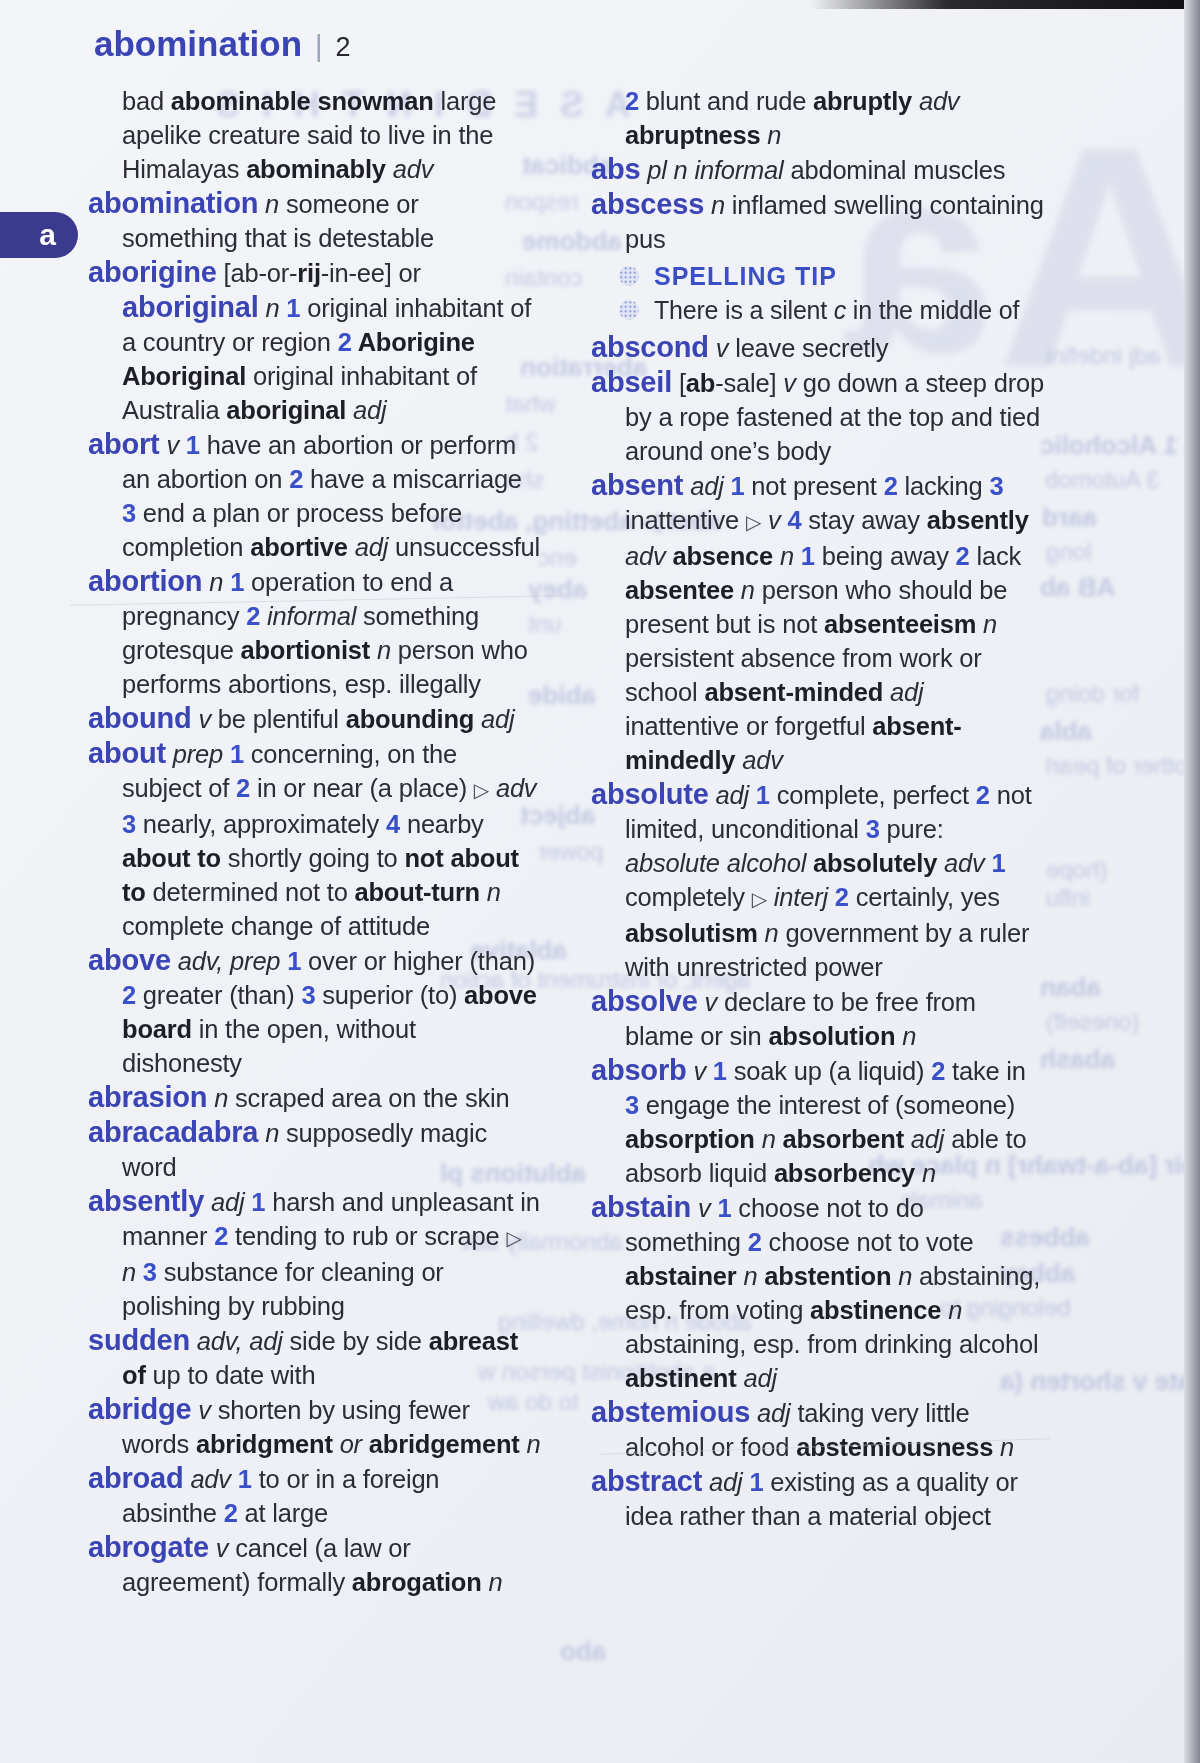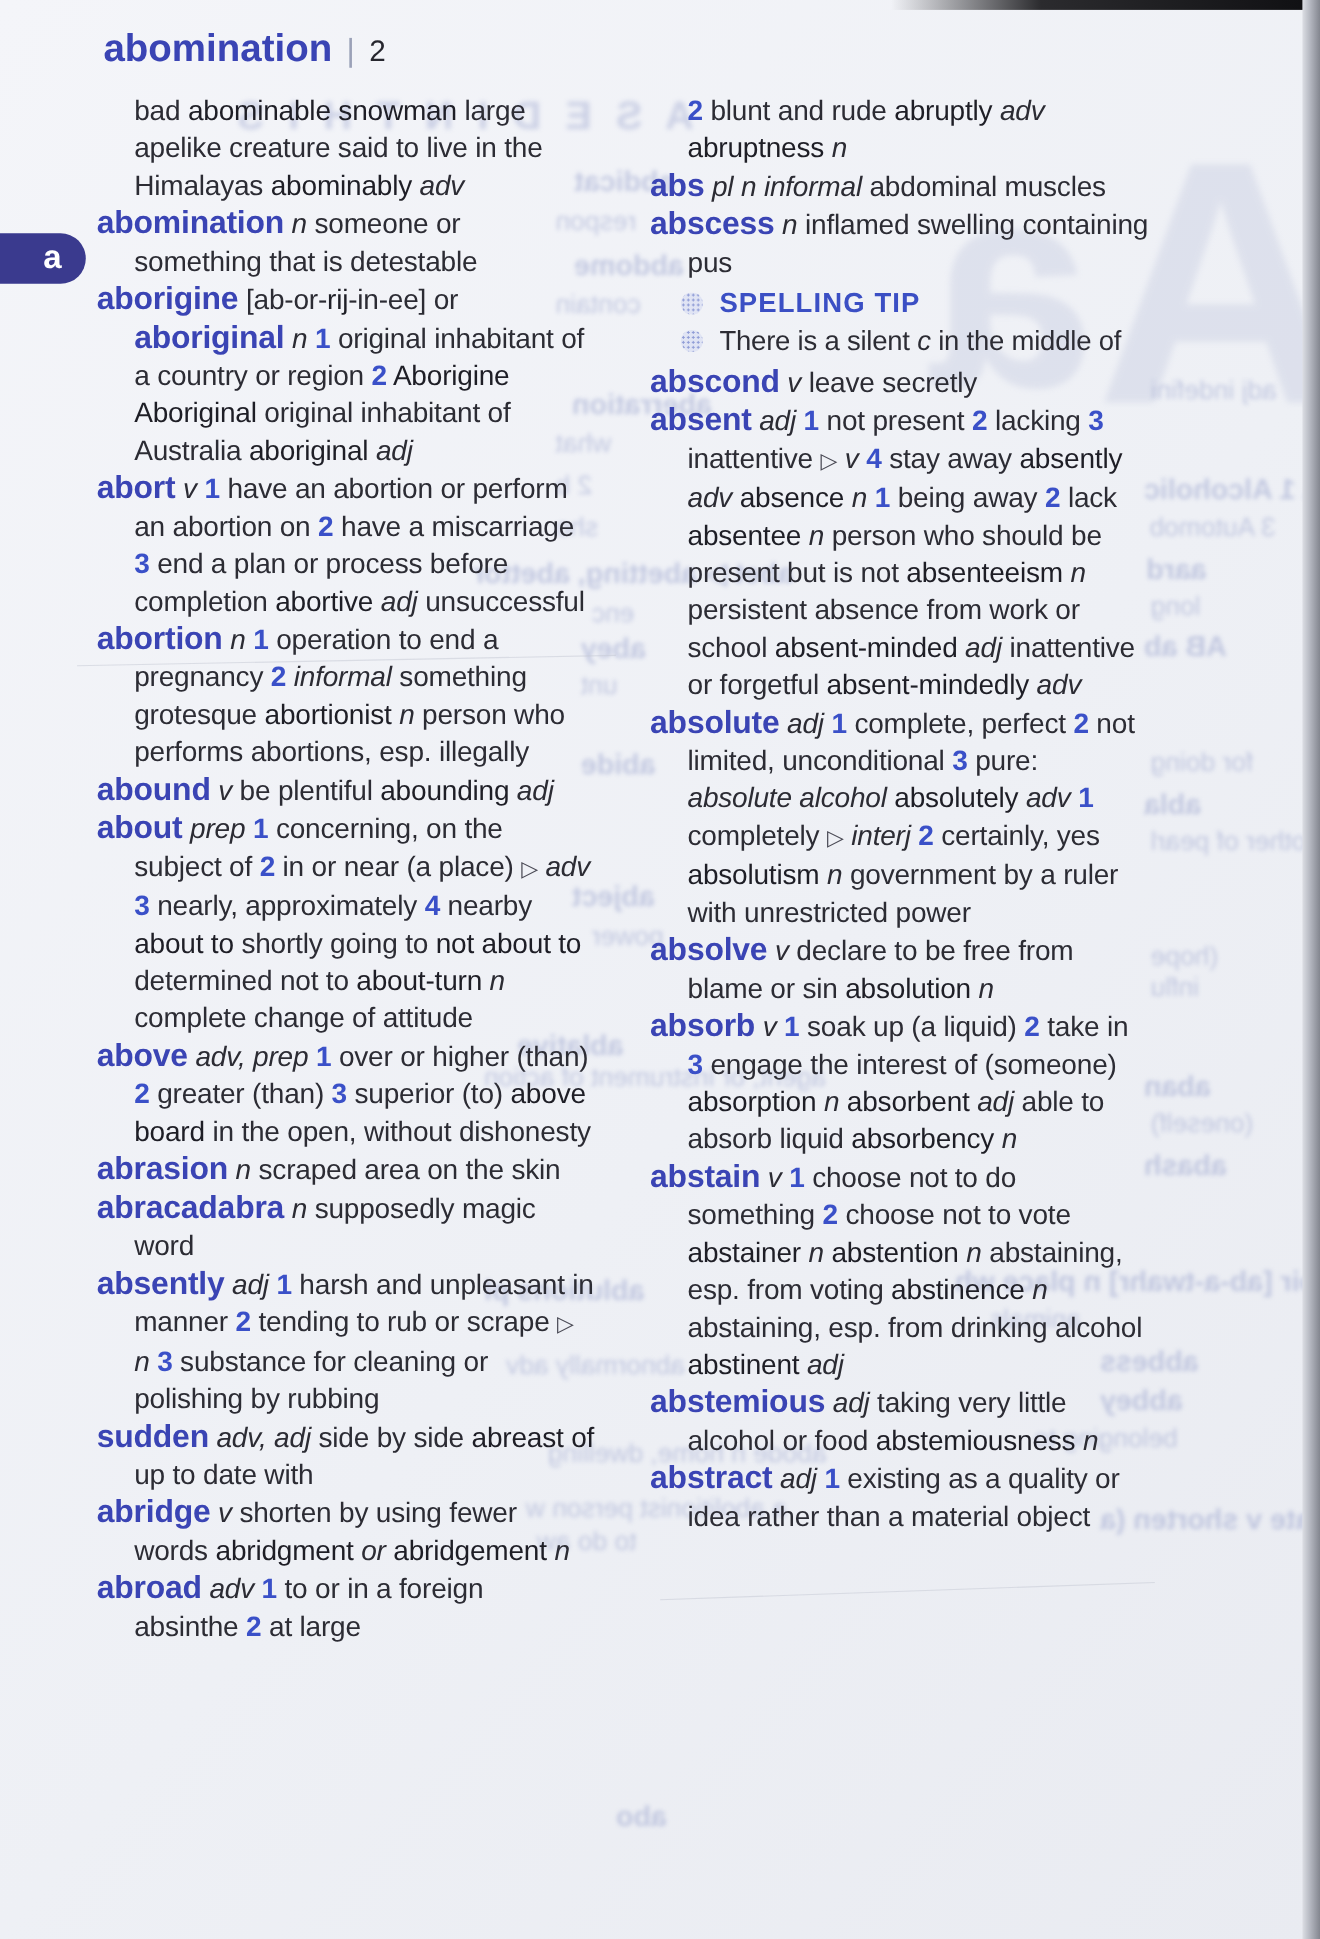--- a/index.html
+++ b/index.html
@@ -47,21 +47,21 @@
 
   
   .content{position:absolute;left:88px;top:84px;width:956px;display:flex;gap:50px;}
   .col{width:453px;}
   p.entry{
     margin:0;font-size:25.5px;line-height:34px;color:#2c2c34;
     text-indent:-34px;padding-left:34px;letter-spacing:-0.2px;
   }
   p.entry.cont{text-indent:0;}
   .r-hw{color:#3a44b4;font-weight:700;font-size:29px;}
-  .r-b{font-weight:400;color:#1e1e26;text-align:right;}
+  .r-b{font-weight:700;color:#1e1e26;text-align:right;}
   .r-i{font-style:italic;}
   .r-bi{font-weight:700;font-style:italic;color:#1e1e26;}
   .r-num{font-weight:700;color:#3a50c8;}
   .r-mark{color:#4a4a55;font-size:20px;}
 
   
   .tip{margin:3px 0 3px 28px;}
   .tip-row{display:flex;align-items:flex-start;margin:0;font-size:25px;line-height:34px;color:#2c2c34;letter-spacing:-0.2px;}
   .tip-bullet{
     flex:0 0 20px;height:20px;margin:7px 15px 0 0;border-radius:50%;
@@ -152,36 +152,38 @@
         <p class="entry"><span class="r-hw">abortion</span><span class="r-i"> n</span><span class="r-num"> 1</span><span> operation to end a pregnancy </span><span class="r-num">2</span><span class="r-i"> informal</span><span> something grotesque </span><span class="r-b">abortionist</span><span class="r-i"> n</span><span> person who performs abortions, esp. illegally</span></p>
         <p class="entry"><span class="r-hw">abound</span><span class="r-i"> v</span><span> be plentiful </span><span class="r-b">abounding</span><span class="r-i"> adj</span></p>
         <p class="entry"><span class="r-hw">about</span><span class="r-i"> prep</span><span class="r-num"> 1</span><span> concerning, on the subject of </span><span class="r-num">2</span><span> in or near (a place) </span><span class="r-mark">▷</span><span class="r-i"> adv</span><span class="r-num"> 3</span><span> nearly, approximately </span><span class="r-num">4</span><span> nearby </span><span class="r-b">about to</span><span> shortly going to </span><span class="r-b">not about to</span><span> determined not to </span><span class="r-b">about-turn</span><span class="r-i"> n</span><span> complete change of attitude</span></p>
         <p class="entry"><span class="r-hw">above</span><span class="r-i"> adv, prep</span><span class="r-num"> 1</span><span> over or higher (than) </span><span class="r-num">2</span><span> greater (than) </span><span class="r-num">3</span><span> superior (to) </span><span class="r-b">above board</span><span> in the open, without dishonesty</span></p>
         <p class="entry"><span class="r-hw">abrasion</span><span class="r-i"> n</span><span> scraped area on the skin</span></p>
         <p class="entry"><span class="r-hw">abracadabra</span><span class="r-i"> n</span><span> supposedly magic word</span></p>
         <p class="entry"><span class="r-hw">absently</span><span class="r-i"> adj</span><span class="r-num"> 1</span><span> harsh and unpleasant in manner </span><span class="r-num">2</span><span> tending to rub or scrape </span><span class="r-mark">▷</span><span class="r-i"> n</span><span class="r-num"> 3</span><span> substance for cleaning or polishing by rubbing</span></p>
         <p class="entry"><span class="r-hw">sudden</span><span class="r-i"> adv, adj</span><span> side by side </span><span class="r-b">abreast of</span><span> up to date with</span></p>
         <p class="entry"><span class="r-hw">abridge</span><span class="r-i"> v</span><span> shorten by using fewer words </span><span class="r-b">abridgment</span><span class="r-i"> or</span><span class="r-b"> abridgement</span><span class="r-i"> n</span></p>
         <p class="entry"><span class="r-hw">abroad</span><span class="r-i"> adv</span><span class="r-num"> 1</span><span> to or in a foreign absinthe </span><span class="r-num">2</span><span> at large</span></p>
+        <p class="entry"><span class="r-hw">abrogate</span><span class="r-i"> v</span><span> cancel (a law or agreement) formally </span><span class="r-b">abrogation</span><span class="r-i"> n</span></p>
       </div>
     <div class="col" id="col-right">
         <p class="entry cont"><span class="r-num">2</span><span> blunt and rude </span><span class="r-b">abruptly</span><span class="r-i"> adv</span><span> </span><span class="r-b">abruptness</span><span class="r-i"> n</span></p>
         <p class="entry"><span class="r-hw">abs</span><span class="r-i"> pl n informal</span><span> abdominal muscles</span></p>
         <p class="entry"><span class="r-hw">abscess</span><span class="r-i"> n</span><span> inflamed swelling containing pus</span></p>
         <div class="tip">
           <div class="tip-row">
             <span class="tip-bullet"></span>
             <span class="tip-label">SPELLING TIP</span>
           </div>
           <div class="tip-row">
             <span class="tip-bullet"></span>
             <span><span>There is a silent </span><span class="r-i">c</span><span> in the middle of</span></span>
           </div>
         </div>
         <p class="entry"><span class="r-hw">abscond</span><span class="r-i"> v</span><span> leave secretly</span></p>
+        <p class="entry"><span class="r-hw">abseil</span><span> [</span><span class="r-b">ab</span><span>-sale] </span><span class="r-i">v</span><span> go down a steep drop by a rope fastened at the top and tied around one’s body</span></p>
         <p class="entry"><span class="r-hw">absent</span><span class="r-i"> adj</span><span class="r-num"> 1</span><span> not present </span><span class="r-num">2</span><span> lacking </span><span class="r-num">3</span><span> inattentive </span><span class="r-mark">▷</span><span class="r-i"> v</span><span class="r-num"> 4</span><span> stay away </span><span class="r-b">absently</span><span class="r-i"> adv</span><span> </span><span class="r-b">absence</span><span class="r-i"> n</span><span class="r-num"> 1</span><span> being away </span><span class="r-num">2</span><span> lack </span><span class="r-b">absentee</span><span class="r-i"> n</span><span> person who should be present but is not </span><span class="r-b">absenteeism</span><span class="r-i"> n</span><span> persistent absence from work or school </span><span class="r-b">absent-minded</span><span class="r-i"> adj</span><span> inattentive or forgetful </span><span class="r-b">absent-mindedly</span><span class="r-i"> adv</span></p>
         <p class="entry"><span class="r-hw">absolute</span><span class="r-i"> adj</span><span class="r-num"> 1</span><span> complete, perfect </span><span class="r-num">2</span><span> not limited, unconditional </span><span class="r-num">3</span><span> pure: </span><span class="r-i">absolute alcohol</span><span> </span><span class="r-b">absolutely</span><span class="r-i"> adv</span><span class="r-num"> 1</span><span> completely </span><span class="r-mark">▷</span><span class="r-i"> interj</span><span class="r-num"> 2</span><span> certainly, yes </span><span class="r-b">absolutism</span><span class="r-i"> n</span><span> government by a ruler with unrestricted power</span></p>
         <p class="entry"><span class="r-hw">absolve</span><span class="r-i"> v</span><span> declare to be free from blame or sin </span><span class="r-b">absolution</span><span class="r-i"> n</span></p>
         <p class="entry"><span class="r-hw">absorb</span><span class="r-i"> v</span><span class="r-num"> 1</span><span> soak up (a liquid) </span><span class="r-num">2</span><span> take in </span><span class="r-num">3</span><span> engage the interest of (someone) </span><span class="r-b">absorption</span><span class="r-i"> n</span><span> </span><span class="r-b">absorbent</span><span class="r-i"> adj</span><span> able to absorb liquid </span><span class="r-b">absorbency</span><span class="r-i"> n</span></p>
         <p class="entry"><span class="r-hw">abstain</span><span class="r-i"> v</span><span class="r-num"> 1</span><span> choose not to do something </span><span class="r-num">2</span><span> choose not to vote </span><span class="r-b">abstainer</span><span class="r-i"> n</span><span> </span><span class="r-b">abstention</span><span class="r-i"> n</span><span> abstaining, esp. from voting </span><span class="r-b">abstinence</span><span class="r-i"> n</span><span> abstaining, esp. from drinking alcohol </span><span class="r-b">abstinent</span><span class="r-i"> adj</span></p>
         <p class="entry"><span class="r-hw">abstemious</span><span class="r-i"> adj</span><span> taking very little alcohol or food </span><span class="r-b">abstemiousness</span><span class="r-i"> n</span></p>
         <p class="entry"><span class="r-hw">abstract</span><span class="r-i"> adj</span><span class="r-num"> 1</span><span> existing as a quality or idea rather than a material object</span></p>
       </div>
   </div>
 

